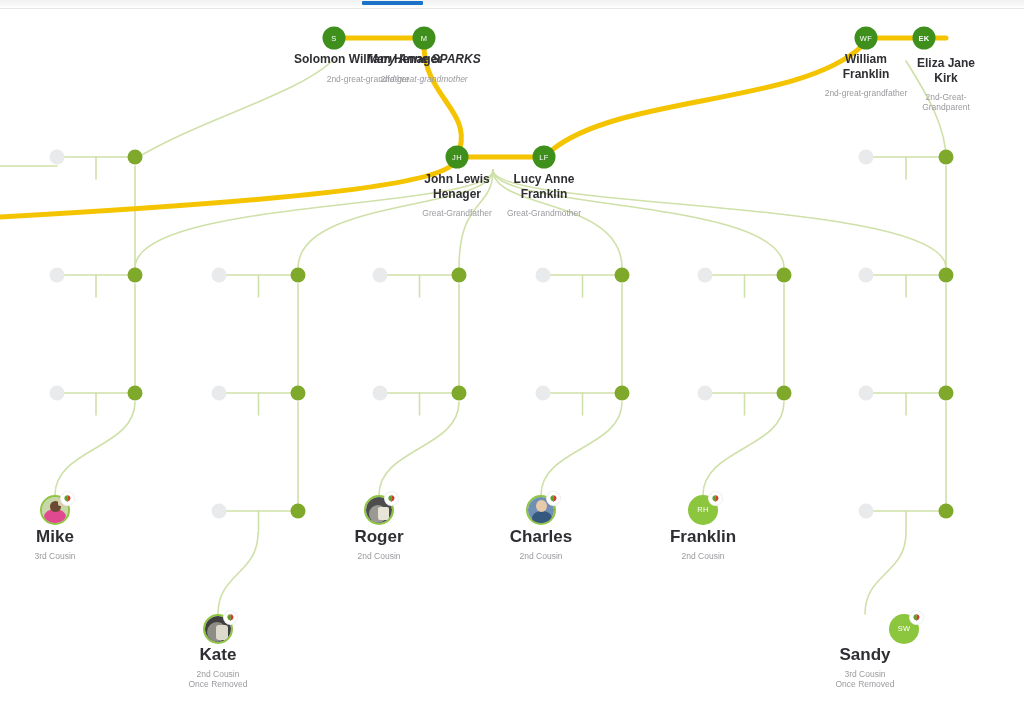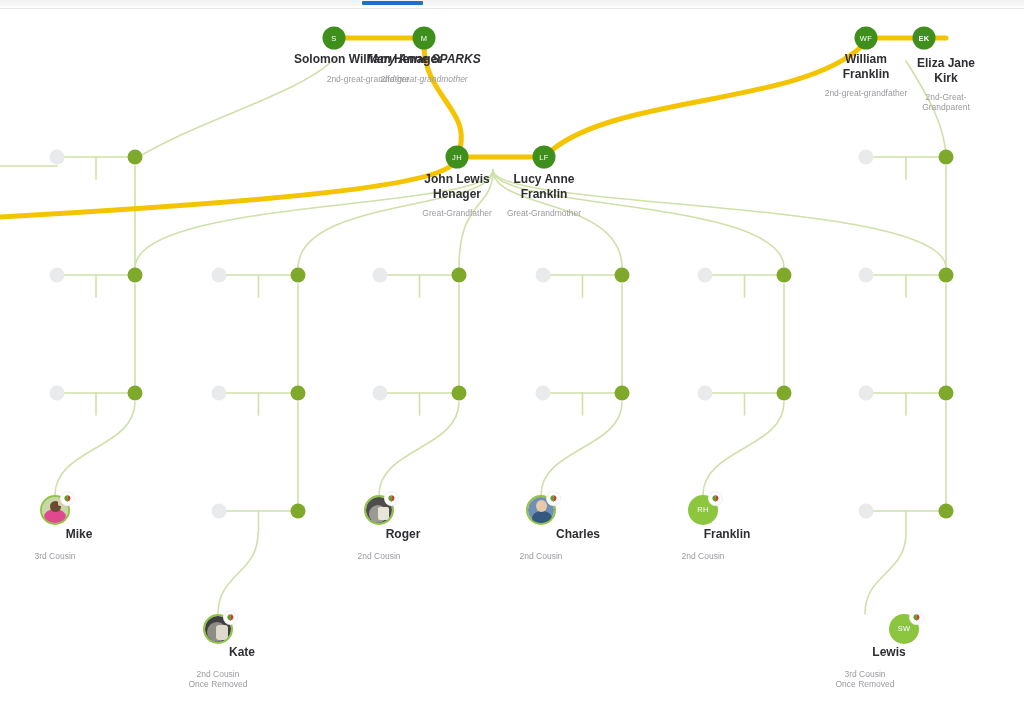--- a/index.html
+++ b/index.html
@@ -129,26 +129,25 @@
     width: 13px; height: 13px;
     background: #ffffff;
     border-radius: 50%;
     box-shadow: 0 0 0 1px #f0f0f0;
   }
   .hint-badge svg { display: block; margin: 2px auto 0; }
 
   .avatar-name {
     position: absolute;
     transform: translateX(-50%);
-    font-size: 12px;
+    font-size: 17px;
     font-weight: bold;
     color: #2e2e33;
     text-align: center;
     white-space: nowrap;
-    margin-left: 24px;
   }
   .avatar-rel {
     position: absolute;
     transform: translateX(-50%);
     font-size: 8.5px;
     color: #9b9ba0;
     text-align: center;
     line-height: 10px;
     white-space: pre-line;
   }
@@ -399,21 +398,21 @@
           <div class="ph" style="left:8px;top:3px;width:11px;height:12px;background:#e8c9a8"></div>
         </div>
         <div class="hint-badge">
           <svg width="9" height="9" viewBox="0 0 9 9">  
             <path d="M4.4 1.2 C6.4 1.2 7.6 2.6 7.4 4.6 C7.2 6.4 5.8 7.4 4.4 7.2 Z" fill="#d33a2c"></path>  
             <path d="M4.4 1.2 C2.4 1.2 1.2 2.6 1.4 4.6 C1.6 6.4 3 7.4 4.4 7.2 Z" fill="#5aa32b"></path>  
             <path d="M4.4 3 V8" stroke="#7a8a3a" stroke-width="0.7" fill="none"></path>
           </svg>
         </div>
       </div>
-      <div class="avatar-name" style="left: 554px; top: 518px;">Charles</div>
+      <div class="avatar-name" style="left: 541px; top: 518px;">Charles</div>
       <div class="avatar-rel" style="left: 541px; top: 542px;">2nd Cousin</div>
       <div class="avatar-wrap" style="left: 703px; top: 501px;">
         <div class="avatar-initials">RH</div>
         <div class="hint-badge">
           <svg width="9" height="9" viewBox="0 0 9 9">  
             <path d="M4.4 1.2 C6.4 1.2 7.6 2.6 7.4 4.6 C7.2 6.4 5.8 7.4 4.4 7.2 Z" fill="#d33a2c"></path>  
             <path d="M4.4 1.2 C2.4 1.2 1.2 2.6 1.4 4.6 C1.6 6.4 3 7.4 4.4 7.2 Z" fill="#5aa32b"></path>  
             <path d="M4.4 3 V8" stroke="#7a8a3a" stroke-width="0.7" fill="none"></path>
           </svg>
         </div>
@@ -440,18 +439,18 @@
       <div class="avatar-wrap" style="left: 904px; top: 620px;">
         <div class="avatar-initials">SW</div>
         <div class="hint-badge">
           <svg width="9" height="9" viewBox="0 0 9 9">  
             <path d="M4.4 1.2 C6.4 1.2 7.6 2.6 7.4 4.6 C7.2 6.4 5.8 7.4 4.4 7.2 Z" fill="#d33a2c"></path>  
             <path d="M4.4 1.2 C2.4 1.2 1.2 2.6 1.4 4.6 C1.6 6.4 3 7.4 4.4 7.2 Z" fill="#5aa32b"></path>  
             <path d="M4.4 3 V8" stroke="#7a8a3a" stroke-width="0.7" fill="none"></path>
           </svg>
         </div>
       </div>
-      <div class="avatar-name" style="left: 865px; top: 636px;">Lewis</div>
+      <div class="avatar-name" style="left: 865px; top: 636px;">Sandy</div>
       <div class="avatar-rel" style="left: 865px; top: 660px;">3rd Cousin
 Once Removed</div>
     </div>
 
 </div>
 
 </body></html>

